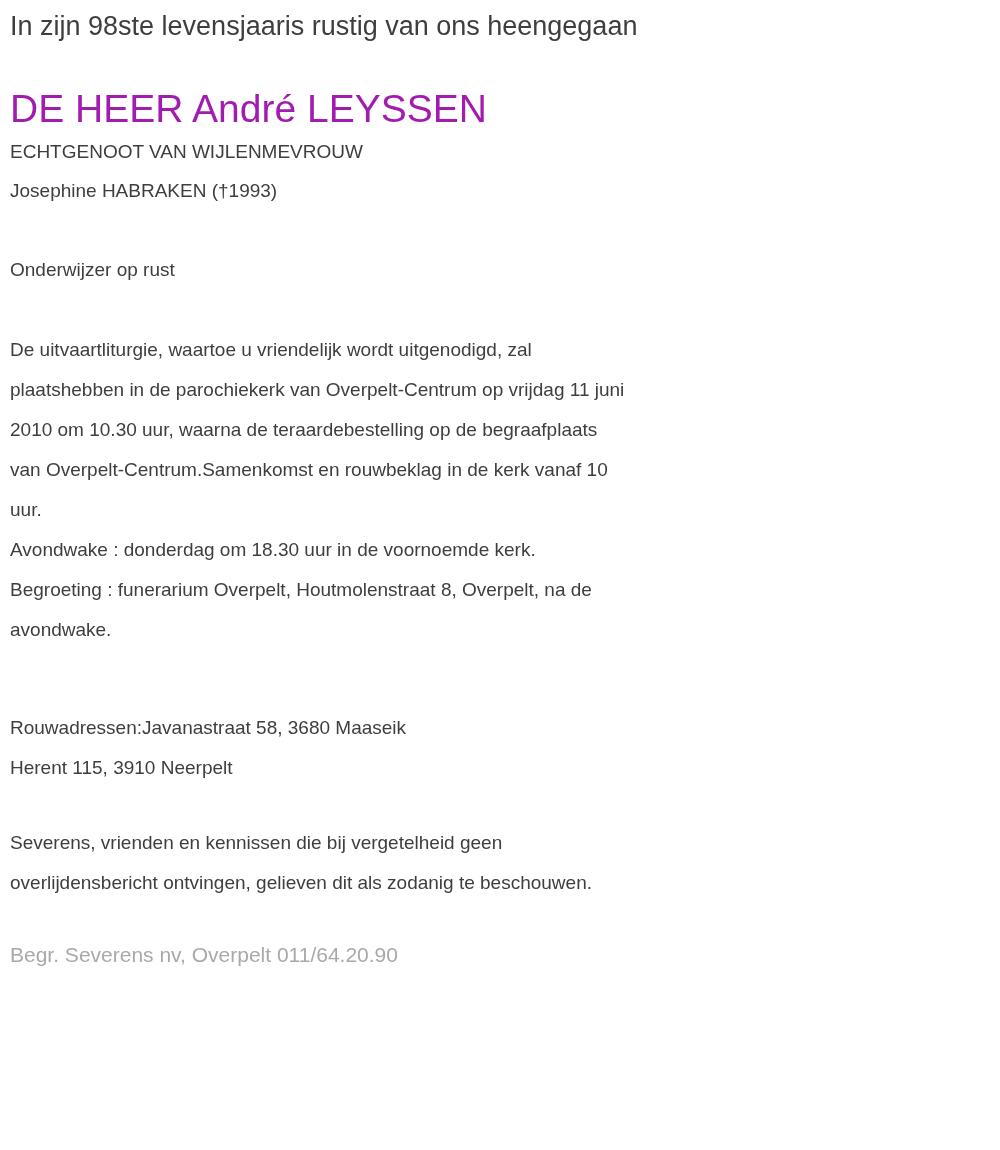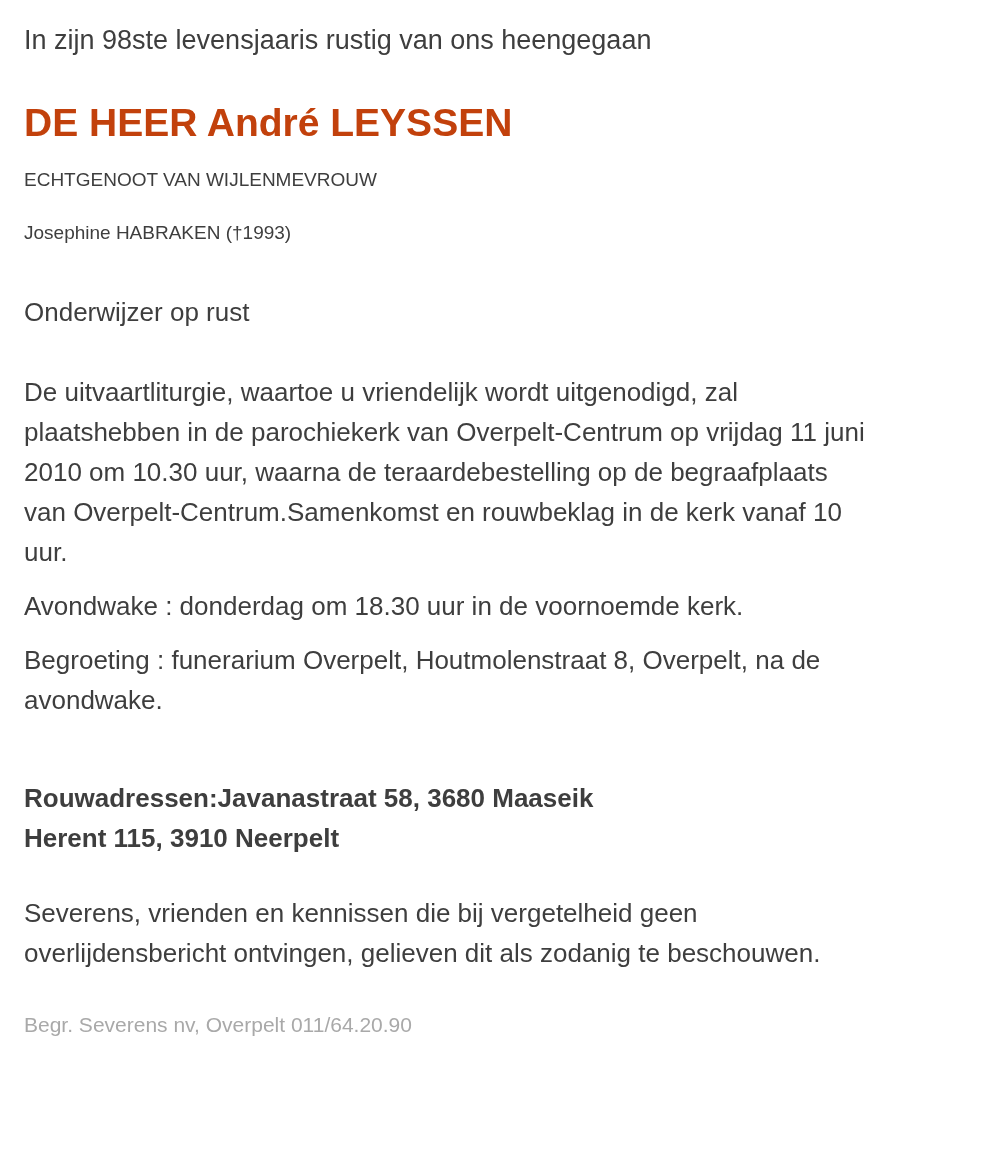--- a/index.html
+++ b/index.html
@@ -11,44 +11,44 @@
     width: 1000px;
     height: 1150px;
     overflow: hidden;
     font-family: "Liberation Sans", "DejaVu Sans", sans-serif;
     color: #3e3e3e;
   }
   .doc {
     padding: 6px 10px 0 10px;
   }
   .doc p {
-    margin: 14px;
+    margin: 0;
     white-space: pre-line;
   }
   .intro {
     font-size: 27px;
     line-height: 40px;
   }
   .name {
     margin-top: 40px !important;
     font-size: 39px;
     line-height: 46px;
-    font-weight: bold;
-    color: #c2410c;
+    font-weight: normal;
+    color: #a21caf;
   }
   .caps-line {
     font-size: 19px;
     line-height: 39px;
   }
   .body-par {
-    font-size: 26px;
+    font-size: 19px;
     line-height: 40px;
   }
   .mt-40 { margin-top: 40px !important; }
-  .mt-58 { margin-top: 58px !important; font-weight: bold; }
+  .mt-58 { margin-top: 58px !important; }
   .mt-35 { margin-top: 35px !important; }
   .footer {
     margin-top: 32px !important;
     font-size: 21px;
     line-height: 40px;
     color: #a9a9a9;
   }
 </style>
 </head>
 <body>

